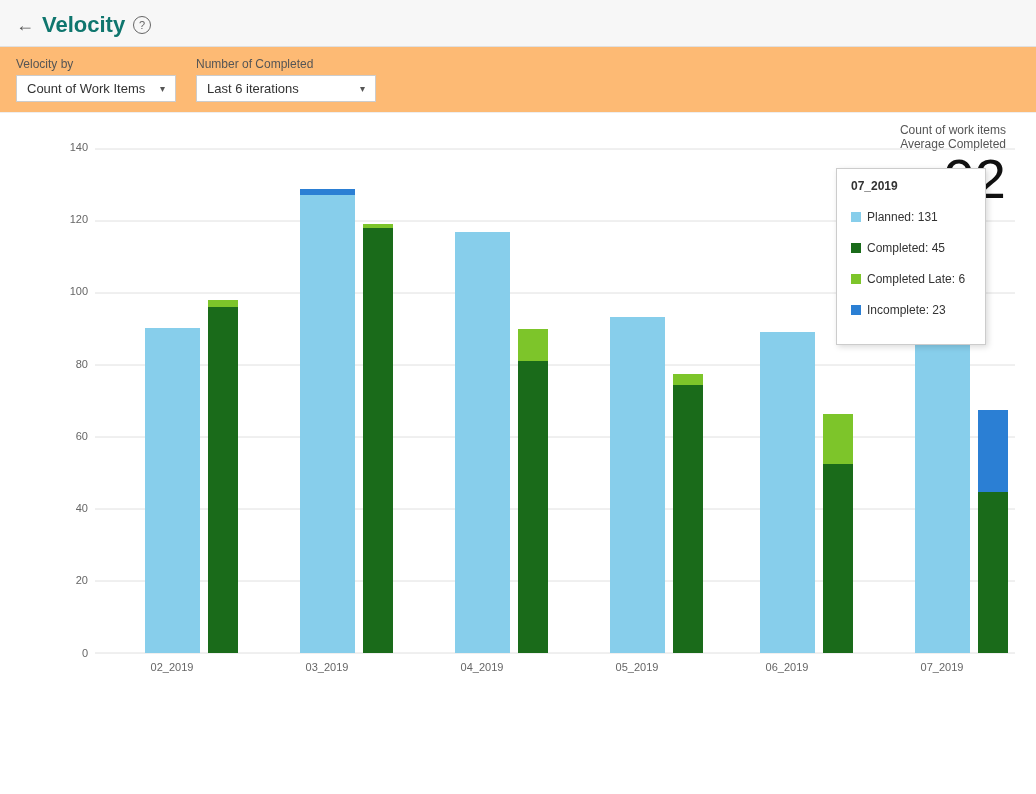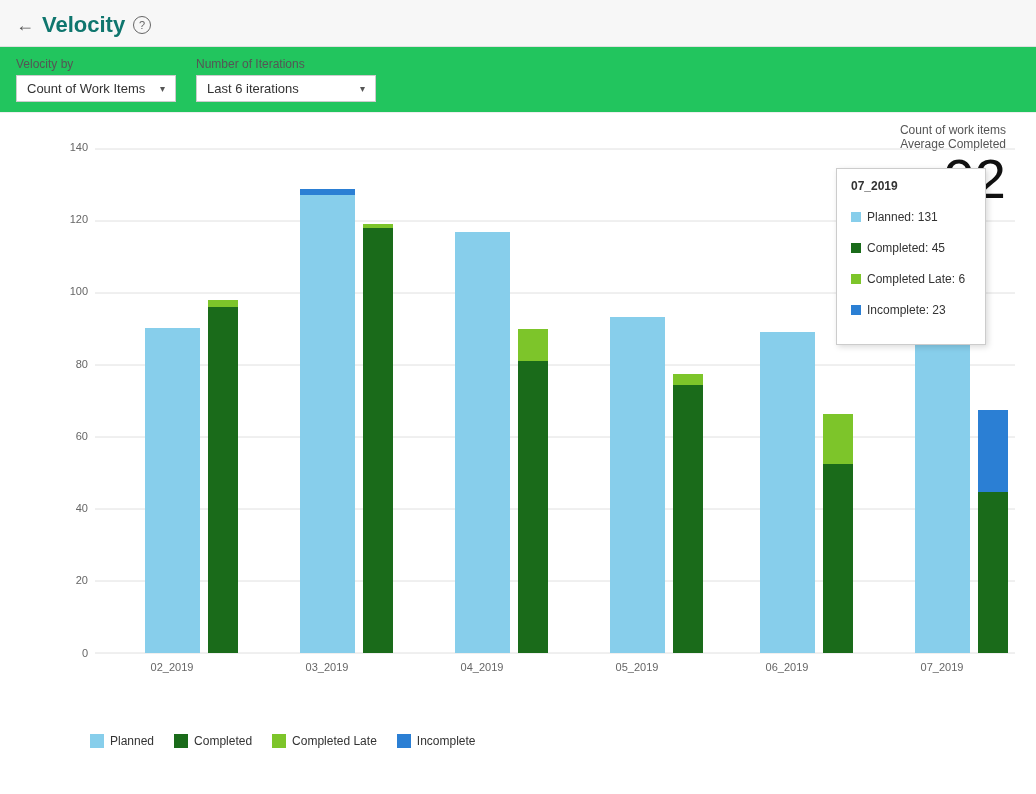--- a/index.html
+++ b/index.html
@@ -3,21 +3,21 @@
   <meta charset="utf-8">
   <style>
     * { box-sizing: border-box; margin: 0; padding: 0; }
     body { font-family: 'Segoe UI', Arial, sans-serif; background: #fff; color: #333; width: 1036px; height: 794px; overflow: hidden; }
 
     .header { display: flex; align-items: center; padding: 12px 16px 8px 16px; background: #f7f7f7; border-bottom: 1px solid #e0e0e0; }
     .back-btn { background: none; border: none; cursor: pointer; font-size: 18px; color: #555; margin-right: 8px; }
     .page-title { font-size: 22px; font-weight: 600; color: #0f766e; margin-right: 8px; }
     .help-icon { width: 18px; height: 18px; border-radius: 50%; border: 1.5px solid #666; display: inline-flex; align-items: center; justify-content: center; font-size: 11px; color: #666; cursor: pointer; }
 
-    .controls { display: flex; gap: 20px; padding: 10px 16px; background: #22c55e; border-bottom: 1px solid #eee; align-items: center; }
+    .controls { display: flex; gap: 20px; padding: 10px 16px; background: #fdba74; border-bottom: 1px solid #eee; align-items: center; }
     .control-group { display: flex; flex-direction: column; gap: 4px; }
     .control-label { font-size: 12px; color: #555; }
     .dropdown { display: flex; align-items: center; border: 1px solid #ccc; padding: 5px 10px; min-width: 160px; cursor: pointer; background: #fff; font-size: 13px; justify-content: space-between; }
     .dropdown-arrow { margin-left: 8px; font-size: 10px; color: #555; }
 
     .chart-container { position: relative; padding: 10px 16px 60px 60px; height: 640px; }
 
     .avg-velocity { position: absolute; top: 10px; right: 30px; text-align: right; }
     .avg-label { font-size: 12px; color: #555; }
     .avg-value { font-size: 56px; font-weight: 300; line-height: 1; color: #111; }
@@ -45,21 +45,21 @@
 
 <div class="controls">
   <div class="control-group">
     <span class="control-label">Velocity by</span>
     <div class="dropdown">
       <span>Count of Work Items</span>
       <span class="dropdown-arrow">▾</span>
     </div>
   </div>
   <div class="control-group">
-    <span class="control-label">Number of Iterations</span>
+    <span class="control-label">Number of Completed</span>
     <div class="dropdown" style="min-width:180px;">
       <span>Last 6 iterations</span>
       <span class="dropdown-arrow">▾</span>
     </div>
   </div>
 </div>
 
 <div class="chart-container">
 
   <div class="avg-velocity">
@@ -138,32 +138,14 @@
       <text x="727" y="528" text-anchor="middle" font-size="11" fill="#666">06_2019</text>
 
       <rect x="855" y="43" width="55" height="467" fill="#87ceeb"></rect>
       <rect x="918" y="349" width="30" height="161" fill="#1a6b1a"></rect>
       <rect x="918" y="267" width="30" height="82" fill="#2b7fd4"></rect>
       <text x="882" y="528" text-anchor="middle" font-size="11" fill="#666">07_2019</text>
 
     </svg>
   </div>
 
-  <div class="legend" style="position:absolute; bottom:5px; left:30px; display:flex; gap:20px; align-items:center;">
-    <div class="legend-item">
-      <div style="width:14px;height:14px;background:#87ceeb;"></div>
-      <span>Planned</span>
-    </div>
-    <div class="legend-item">
-      <div style="width:14px;height:14px;background:#1a6b1a;"></div>
-      <span>Completed</span>
-    </div>
-    <div class="legend-item">
-      <div style="width:14px;height:14px;background:#7dc52a;"></div>
-      <span>Completed Late</span>
-    </div>
-    <div class="legend-item">
-      <div style="width:14px;height:14px;background:#2b7fd4;"></div>
-      <span>Incomplete</span>
-    </div>
-  </div>
 
 </div>
 
 </body></html>

